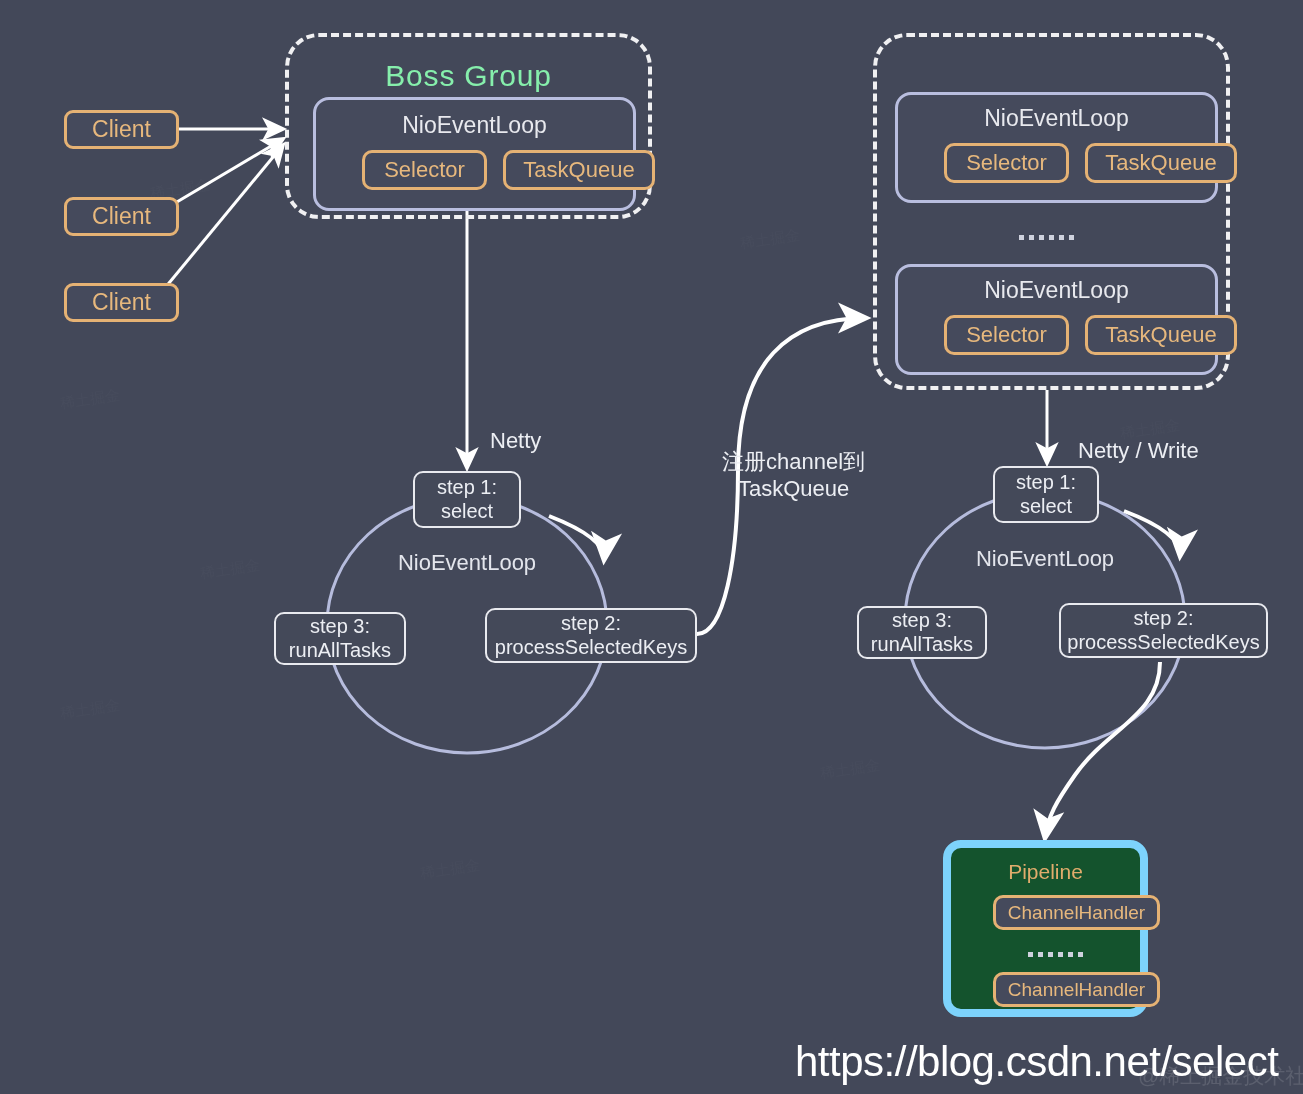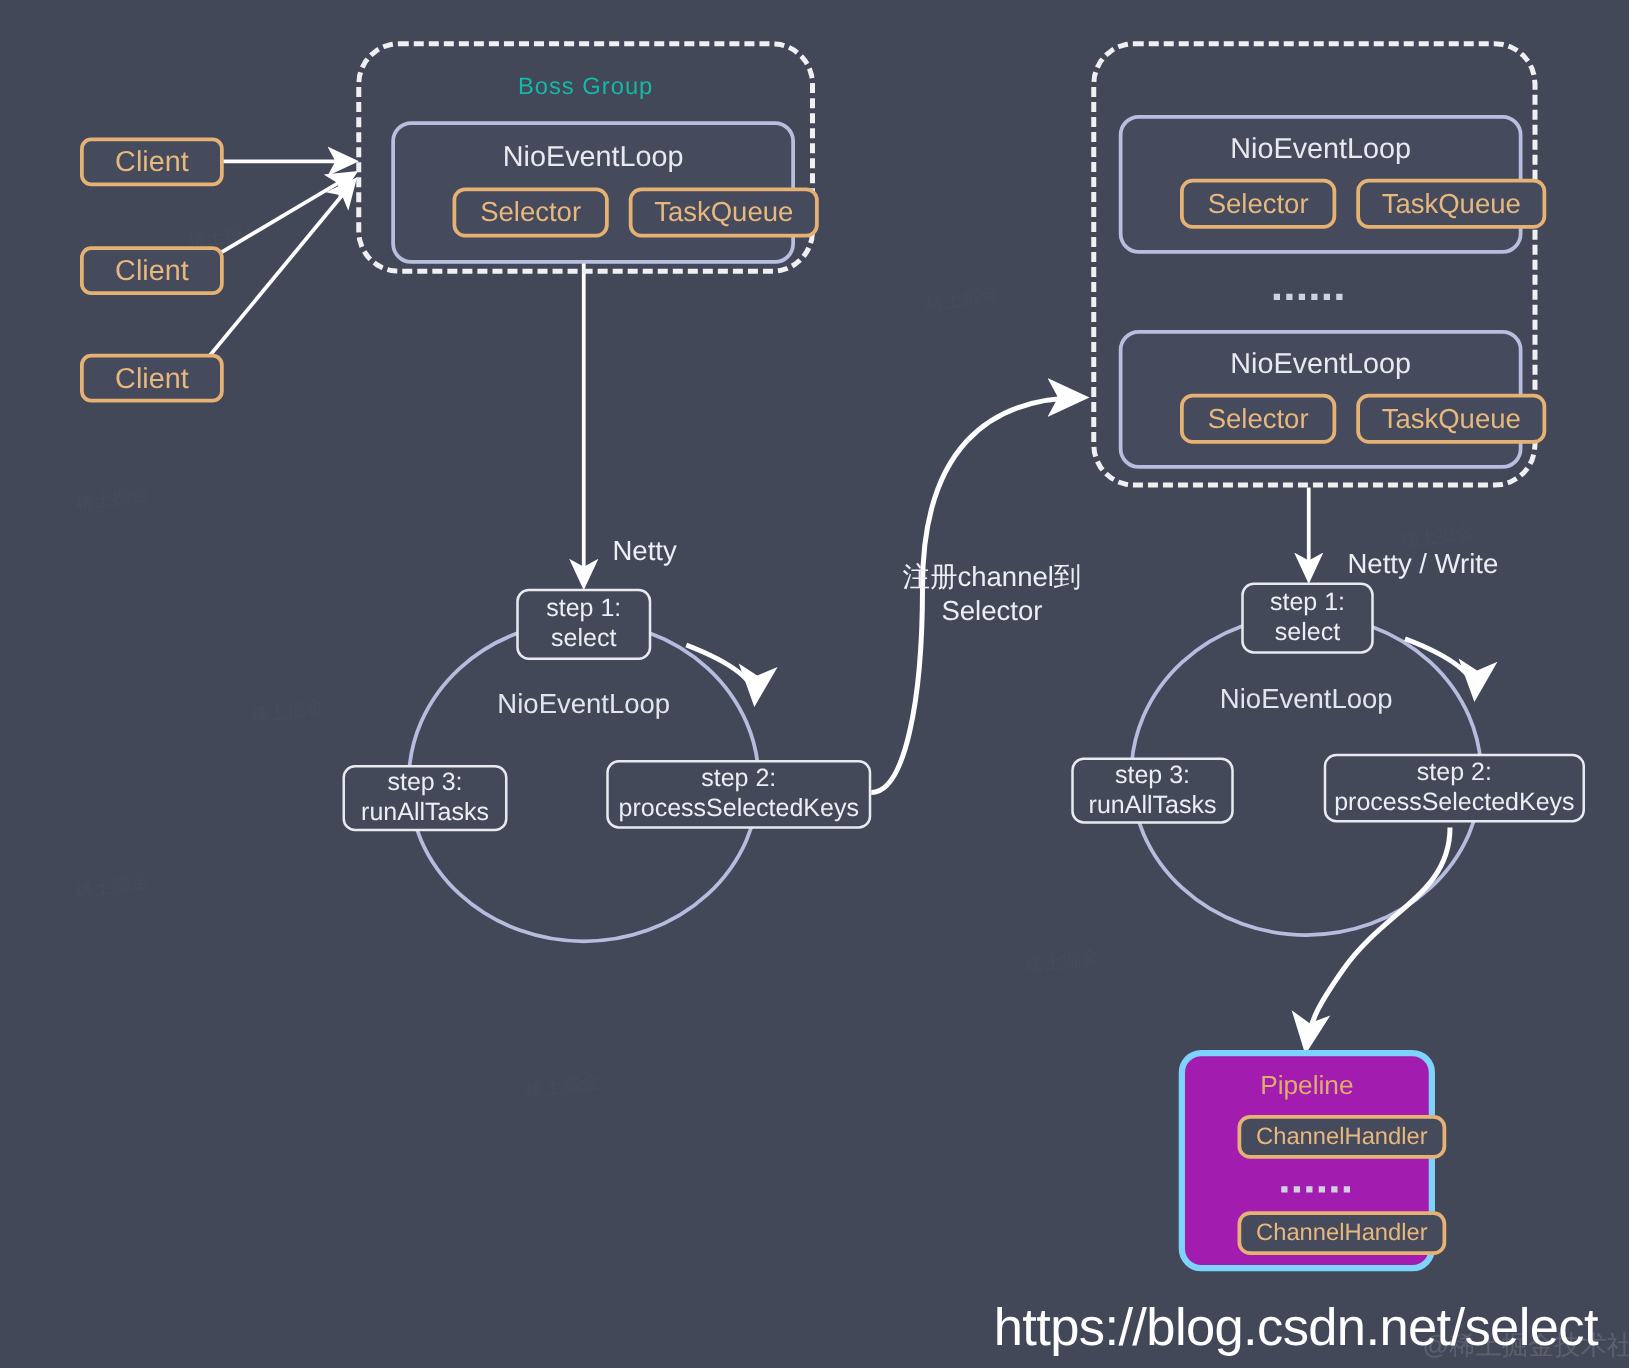--- a/index.html
+++ b/index.html
@@ -36,22 +36,22 @@
     border: 4px dashed #f0f0f2;
     border-radius: 34px;
     background: transparent;
     display: block;
   }
   .group-title {
     position: absolute;
     left: 0;
     width: 100%;
     text-align: center;
-    color: #14b8a6;
-    font-size: 19px;
+    color: #86efac;
+    font-size: 30px;
     letter-spacing: .8px;
   }
   
   .nel-box {
     border: 3px solid #b9bedf;
     border-radius: 16px;
     background: #454a5c;
     display: block;
   }
   .nel-title {
@@ -119,23 +119,23 @@
     gap: 5px;
   }
   .dots i {
     display: block;
     width: 5px;
     height: 5px;
     background: #cfd2de;
   }
   
   .pipeline-box {
-    border: 5px solid #7dd3fc;
+    border: 8px solid #7dd3fc;
     border-radius: 18px;
-    background: #a21caf;
+    background: #14532d;
     display: block;
   }
   .pipeline-title {
     position: absolute;
     left: 0;
     width: 100%;
     text-align: center;
     color: #e0ac6c;
     font-size: 21px;
   }
@@ -261,21 +261,21 @@
       </div>
       <div class="pill" style="left:163px; top:48px; width:152px; height:40px;">
         <span>TaskQueue</span>
       </div>
     </div>
   </div>
 
   <div class="lbl" style="left:490px; top:428px;">Netty</div>
   <div class="lbl" style="left:1078px; top:438px;">Netty / Write</div>
   <div class="lbl" style="left:722px; top:449px; line-height:1.22;">注册channel到
-Selector</div>
+TaskQueue</div>
 
   <div class="loop-name" style="left:337px; top:550px;">NioEventLoop</div>
 
   <div class="step" style="left:413px; top:471px; width:108px; height:57px;">
     <span>step 1:</span>
     <span>select</span>
   </div>
 
   <div class="step" style="left:485px; top:608px; width:212px; height:55px;">
     <span>step 2:</span>

